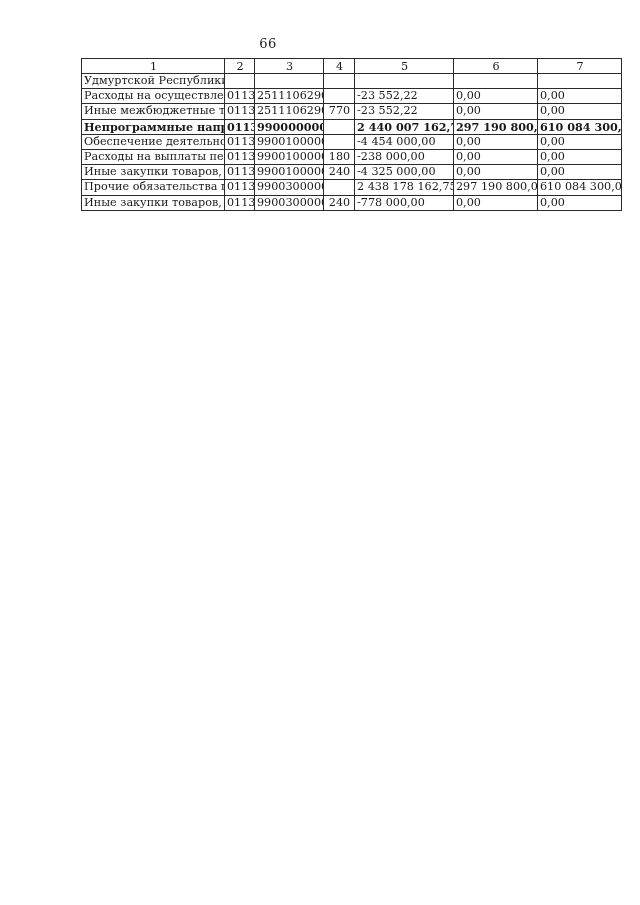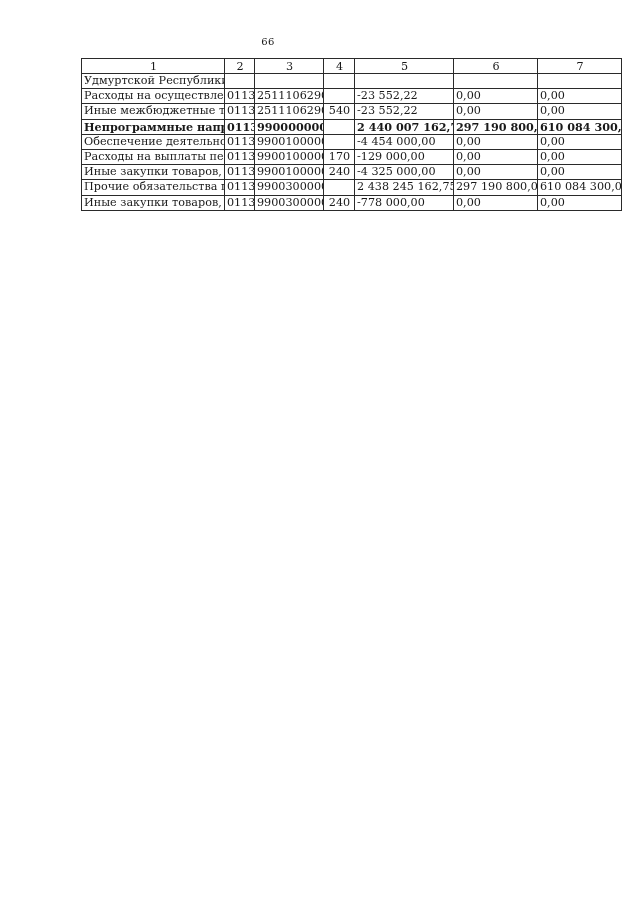--- a/index.html
+++ b/index.html
@@ -14,21 +14,21 @@
     overflow: hidden;
     font-family: "DejaVu Serif", "Liberation Serif", serif;
     color: #1a1a1a;
   }
   .page-number {
     position: absolute;
     top: 36px;
     left: 0;
     width: 536px;
     text-align: center;
-    font-size: 10px;
+    font-size: 13px;
     letter-spacing: 0.5px;
   }
   table.budget {
     position: absolute;
     top: 58px;
     left: 81px;
     border-collapse: collapse;
     table-layout: fixed;
     width: 540px;
     font-size: 11.2px;
@@ -122,21 +122,21 @@
       <td class="ctr"></td>
       <td class="num">-23 552,22</td>
       <td class="num">0,00</td>
       <td class="num">0,00</td>
     </tr>
     <tr>
       <td class="name">Иные межбюджетные
 трансферты</td>
       <td class="code">0113</td>
       <td class="code">2511106290</td>
-      <td class="ctr">540</td>
+      <td class="ctr">770</td>
       <td class="num">-23 552,22</td>
       <td class="num">0,00</td>
       <td class="num">0,00</td>
     </tr>
     <tr class="bold">
       <td class="name">Непрограммные
 направления
 деятельности</td>
       <td class="code">0113</td>
       <td class="code">9900000000</td>
@@ -164,22 +164,22 @@
       <td class="num">0,00</td>
     </tr>
     <tr>
       <td class="name">Расходы на выплаты
 персоналу
 государственных
 (муниципальных)
 органов</td>
       <td class="code">0113</td>
       <td class="code">9900100000</td>
-      <td class="ctr">170</td>
-      <td class="num">-129 000,00</td>
+      <td class="ctr">180</td>
+      <td class="num">-238 000,00</td>
       <td class="num">0,00</td>
       <td class="num">0,00</td>
     </tr>
     <tr>
       <td class="name">Иные закупки товаров,
 работ и услуг для
 обеспечения
 государственных
 (муниципальных)
 нужд</td>
@@ -189,21 +189,21 @@
       <td class="num">-4 325 000,00</td>
       <td class="num">0,00</td>
       <td class="num">0,00</td>
     </tr>
     <tr>
       <td class="name">Прочие обязательства
 государства</td>
       <td class="code">0113</td>
       <td class="code">9900300000</td>
       <td class="ctr"></td>
-      <td class="num">2 438 245 162,75</td>
+      <td class="num">2 438 178 162,75</td>
       <td class="num">297 190 800,00</td>
       <td class="num">610 084 300,00</td>
     </tr>
     <tr>
       <td class="name">Иные закупки товаров,
 работ и услуг для
 обеспечения
 государственных
 (муниципальных)
 нужд</td>

